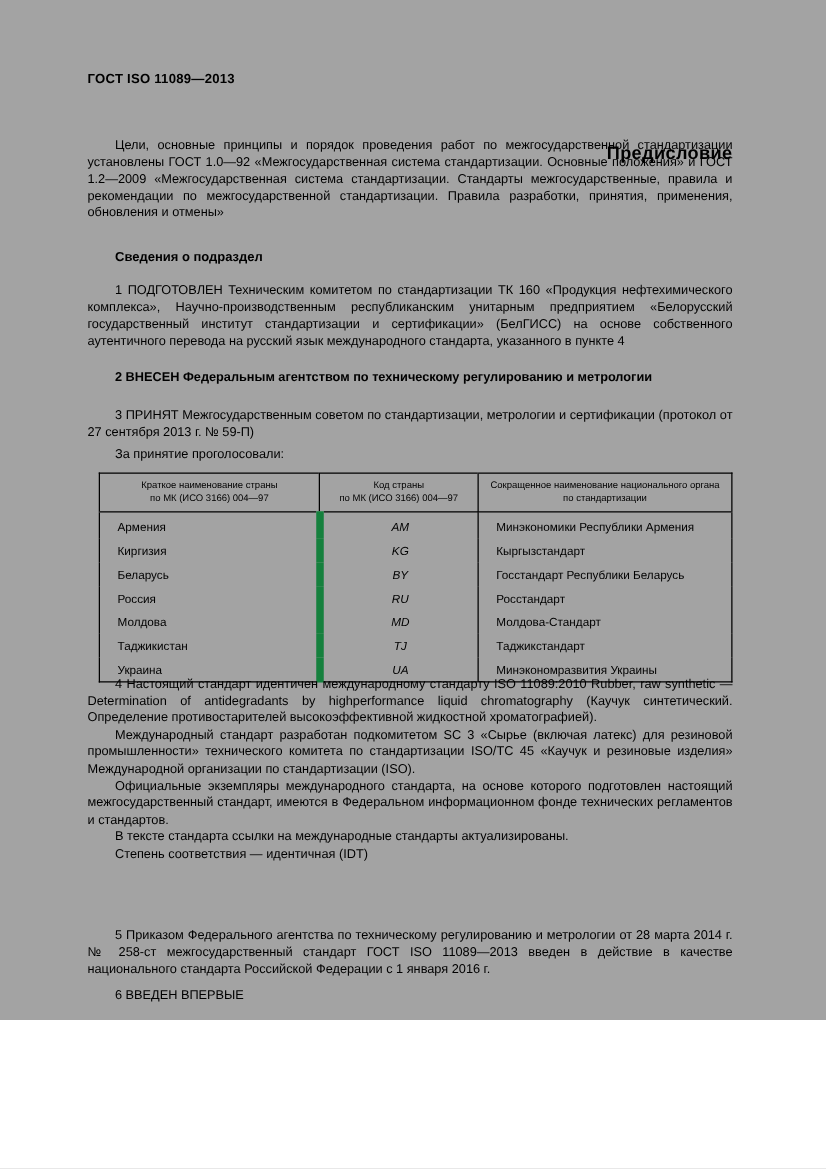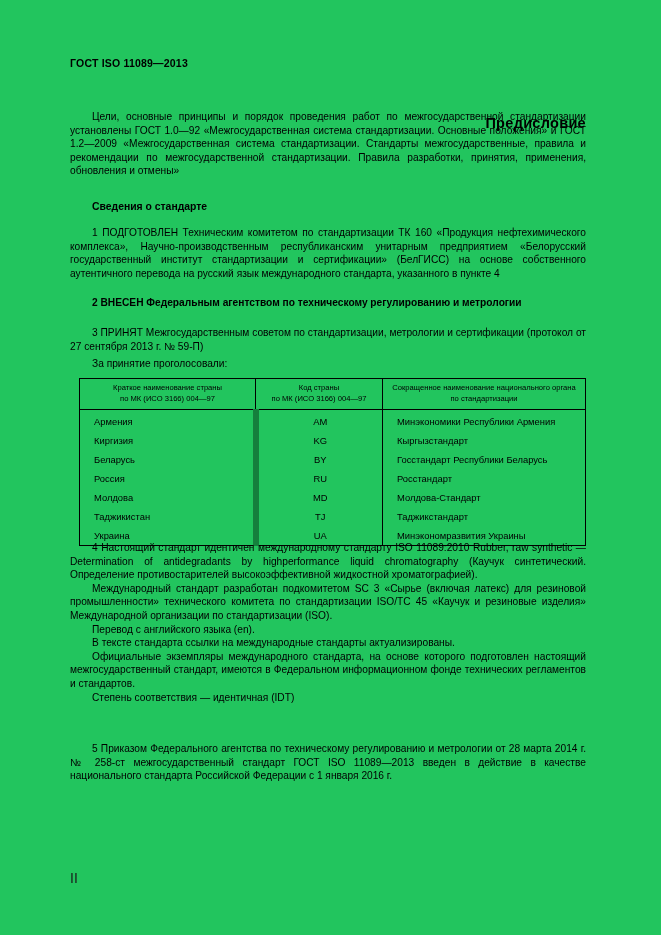--- a/index.html
+++ b/index.html
@@ -8,22 +8,22 @@
     padding: 0;
     background: #ffffff;
   }
   body {
     font-family: "Liberation Sans", "DejaVu Sans", sans-serif;
     color: #000000;
   }
   .page {
     position: relative;
     width: 661px;
-    height: 935px;
-    background: #22c55e;
+    height: 816px;
+    background: #a3a3a3;
     overflow: hidden;
     box-sizing: border-box;
   }
 
   
   .running-head {
     position: absolute;
     left: 70px;
     top: 57px;
     font-size: 10.5px;
@@ -115,20 +115,21 @@
     line-height: 19px;
   }
   table.vote tbody td.c1 {
     padding-left: 14px;
     border-right: 6px solid #15803d;
     text-align: left;
   }
   table.vote tbody td.c2 {
     text-align: center;
     border-right: 1px solid #000;
+    font-style: italic;
   }
   table.vote tbody td.c3 {
     padding-left: 14px;
     text-align: left;
   }
   table.vote tbody tr:first-child td { padding-top: 2px; }
 
   .col-1 { width: 176px; }
   .col-2 { width: 127px; }
   .col-3 { width: 203px; }
@@ -149,21 +150,21 @@
 
   <div class="running-head">ГОСТ ISO 11089—2013</div>
 
   <div class="doc-title">Предисловие</div>
 
   <div class="body-block" style="top:110px;">
     <p class="p indent">Цели, основные принципы и порядок проведения работ по межгосударственной стандартизации установлены ГОСТ 1.0—92 «Межгосударственная система стандартизации. Основные положения» и ГОСТ 1.2—2009 «Межгосударственная система стандартизации. Стандарты межгосударственные, правила и рекомендации по межгосударственной стандартизации. Правила разработки, принятия, применения, обновления и отмены»</p>
   </div>
 
   <div class="body-block" style="top:200px;">
-    <p class="subhead">Сведения о стандарте</p>
+    <p class="subhead">Сведения о подраздел</p>
   </div>
 
   <div class="body-block" style="top:226px;">
     <p class="p indent">1 ПОДГОТОВЛЕН Техническим комитетом по стандартизации ТК 160 «Продукция нефтехимического комплекса», Научно-производственным республиканским унитарным предприятием «Белорусский государственный институт стандартизации и сертификации» (БелГИСС) на основе собственного аутентичного перевода на русский язык международного стандарта, указанного в пункте 4</p>
   </div>
 
   <div class="body-block" style="top:296px;font-weight:bold;">
     <p class="p indent last-natural">2 ВНЕСЕН Федеральным агентством по техническому регулированию и метрологии</p>
   </div>
 
@@ -234,26 +235,28 @@
             <td class="c2">UA</td>
             <td class="c3">Минэкономразвития Украины</td>
           </tr>
         </tbody>
     </table>
   </div>
 
   <div class="body-block" style="top:541px;">
     <p class="p indent">4 Настоящий стандарт идентичен международному стандарту ISO 11089:2010 Rubber, raw synthetic — Determination of antidegradants by highperformance liquid chromatography (Каучук синтетический. Определение противостарителей высокоэффективной жидкостной хроматографией).</p>
     <p class="p indent">Международный стандарт разработан подкомитетом SC 3 «Сырье (включая латекс) для резиновой промышленности» технического комитета по стандартизации ISO/TC 45 «Каучук и резиновые изделия» Международной организации по стандартизации (ISO).</p>
-    <p class="p indent last-natural">Перевод с английского языка (en).</p>
+    <p class="p indent">Официальные экземпляры международного стандарта, на основе которого подготовлен настоящий межгосударственный стандарт, имеются в Федеральном информационном фонде технических регламентов и стандартов.</p>
     <p class="p indent last-natural">В тексте стандарта ссылки на международные стандарты актуализированы.</p>
-    <p class="p indent">Официальные экземпляры международного стандарта, на основе которого подготовлен настоящий межгосударственный стандарт, имеются в Федеральном информационном фонде технических регламентов и стандартов.</p>
     <p class="p indent last-natural">Степень соответствия — идентичная (IDT)</p>
   </div>
 
   <div class="body-block" style="top:742px;">
     <p class="p indent">5 Приказом Федерального агентства по техническому регулированию и метрологии от 28 марта 2014 г. № 258-ст межгосударственный стандарт ГОСТ ISO 11089—2013 введен в действие в качестве национального стандарта Российской Федерации с 1 января 2016 г.</p>
   </div>
 
+  <div class="body-block" style="top:790px;">
+    <p class="p indent last-natural">6 ВВЕДЕН ВПЕРВЫЕ</p>
+  </div>
 
   <div class="folio">II</div>
 
 </div>
 
 </body></html>

